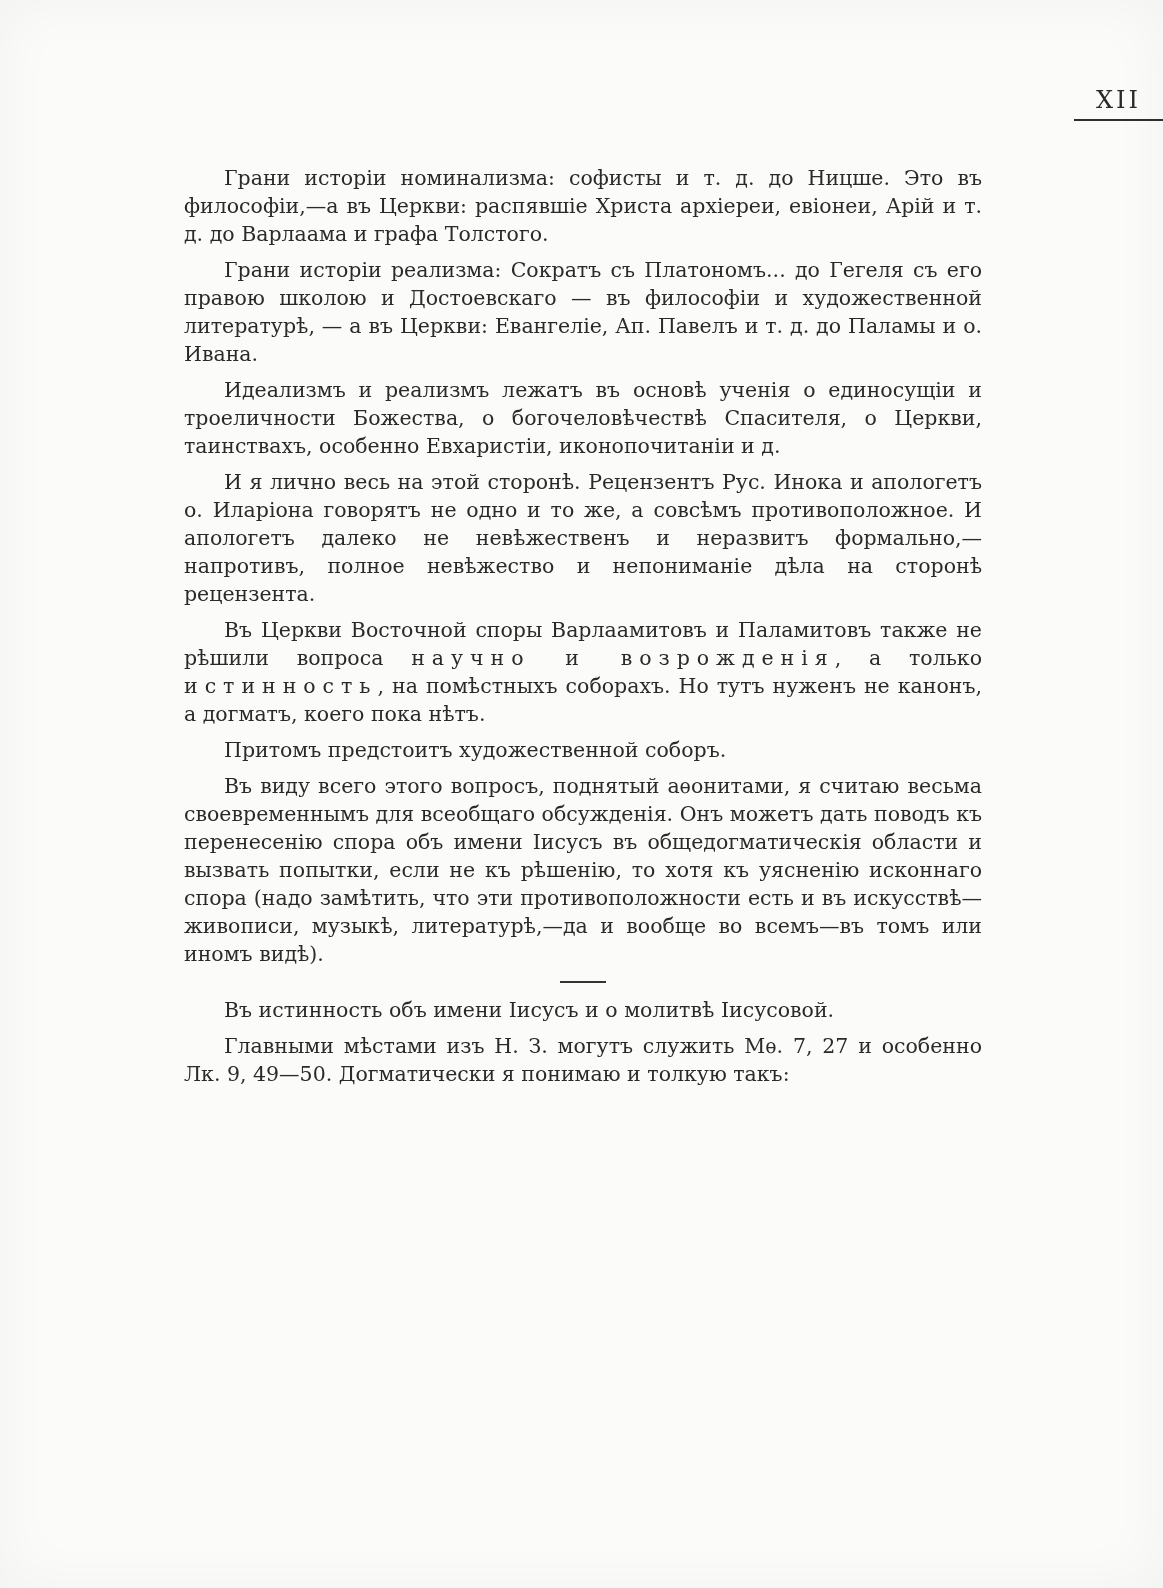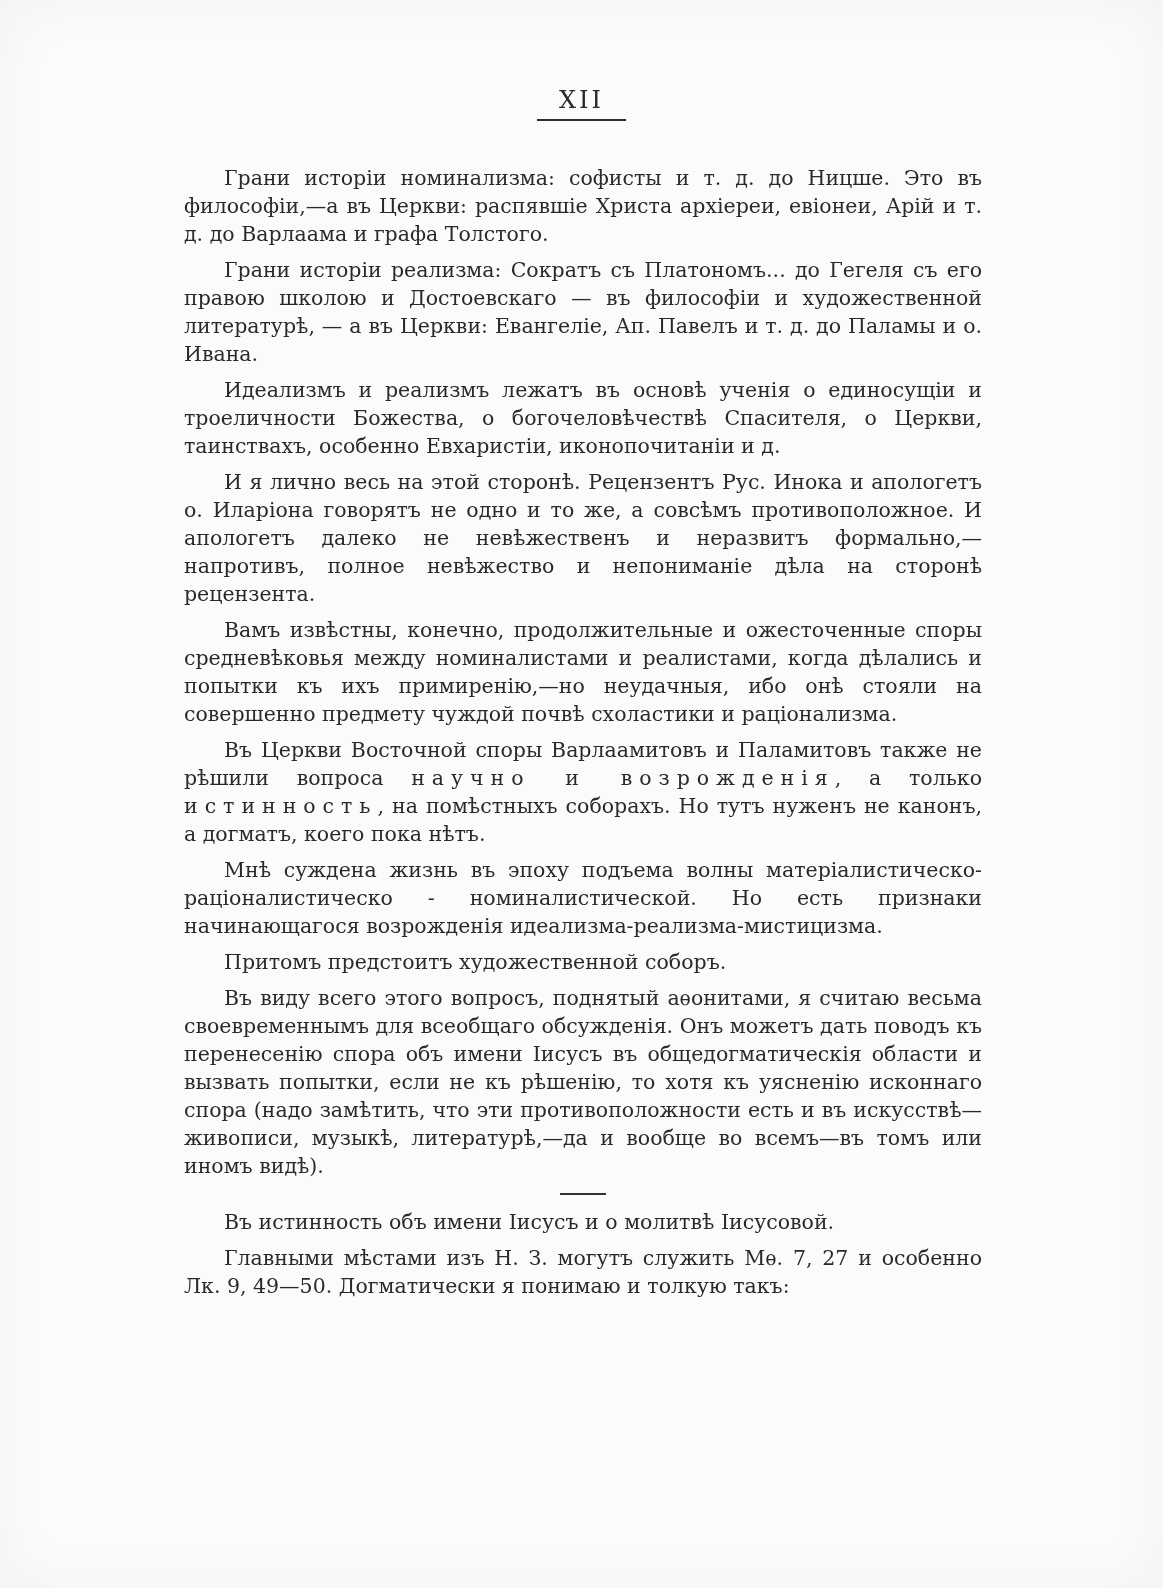--- a/index.html
+++ b/index.html
@@ -19,21 +19,21 @@
     background: #fbfbf9;
     color: #2a2a2a;
     overflow: hidden;
     box-shadow: inset 0 0 60px rgba(0,0,0,0.04);
   }
   .page-number {
     position: absolute;
     top: 86px;
     left: 0;
     right: 0;
-    text-align: center;
+    text-align: right;
   }
   .page-number .num {
     display: inline-block;
     font-size: 24px;
     letter-spacing: 3px;
     padding: 0 22px 5px 22px;
     border-bottom: 2px solid #2e2e2e;
   }
   .text-block {
     position: absolute;
@@ -66,25 +66,23 @@
   <div class="page-number">
     <span class="num">XII</span>
   </div>
 
   <div class="text-block">
 
     <p>Грани исторіи номинализма: софисты и т. д. до Ницше. Это въ философіи,—а въ Церкви: распявшіе Христа архіереи, евіонеи, Арій и т. д. до Варлаама и графа Толстого.</p>
     <p>Грани исторіи реализма: Сократъ съ Платономъ... до Гегеля съ его правою школою и Достоевскаго — въ философіи и художественной литературѣ, — а въ Церкви: Евангеліе, Ап. Павелъ и т. д. до Паламы и о. Ивана.</p>
     <p>Идеализмъ и реализмъ лежатъ въ основѣ ученія о единосущіи и троеличности Божества, о богочеловѣчествѣ Спасителя, о Церкви, таинствахъ, особенно Евхаристіи, иконопочитаніи и д.</p>
     <p>И я лично весь на этой сторонѣ. Рецензентъ Рус. Инока и апологетъ о. Иларіона говорятъ не одно и то же, а совсѣмъ противоположное. И апологетъ далеко не невѣжественъ и неразвитъ формально,—напротивъ, полное невѣжество и непониманіе дѣла на сторонѣ рецензента.</p>
-    <p>Вамъ извѣстны, конечно, продолжительные и ожесточенные споры средневѣковья между номиналистами и реалистами, когда дѣлались и попытки къ ихъ примиренію,—но неудачныя, ибо онѣ стояли на совершенно предмету чуждой почвѣ схоластики и раціонализма.</p>
 
     <p><span>Въ Церкви Восточной споры Варлаамитовъ и Паламитовъ также не рѣшили вопроса </span><span class="spaced">научно и возрожденія</span><span>, а только </span><span class="spaced">истинность</span><span>, на помѣстныхъ соборахъ. Но тутъ нуженъ не канонъ, а догматъ, коего пока нѣтъ.</span></p>
 
-    <p>Мнѣ суждена жизнь въ эпоху подъема волны матеріалистическо-раціоналистическо - номиналистической. Но есть признаки начинающагося возрожденія идеализма-реализма-мистицизма.</p>
     <p>Притомъ предстоитъ художественной соборъ.</p>
     <p>Въ виду всего этого вопросъ, поднятый аѳонитами, я считаю весьма своевременнымъ для всеобщаго обсужденія. Онъ можетъ дать поводъ къ перенесенію спора объ имени Іисусъ въ общедогматическія области и вызвать попытки, если не къ рѣшенію, то хотя къ уясненію исконнаго спора (надо замѣтить, что эти противоположности есть и въ искусствѣ—живописи, музыкѣ, литературѣ,—да и вообще во всемъ—въ томъ или иномъ видѣ).</p>
 
     <div class="divider"></div>
 
     <p>Въ истинность объ имени Іисусъ и о молитвѣ Іисусовой.</p>
     <p>Главными мѣстами изъ Н. З. могутъ служить Мѳ. 7, 27 и особенно Лк. 9, 49—50. Догматически я понимаю и толкую такъ:</p>
 
   </div>
 

